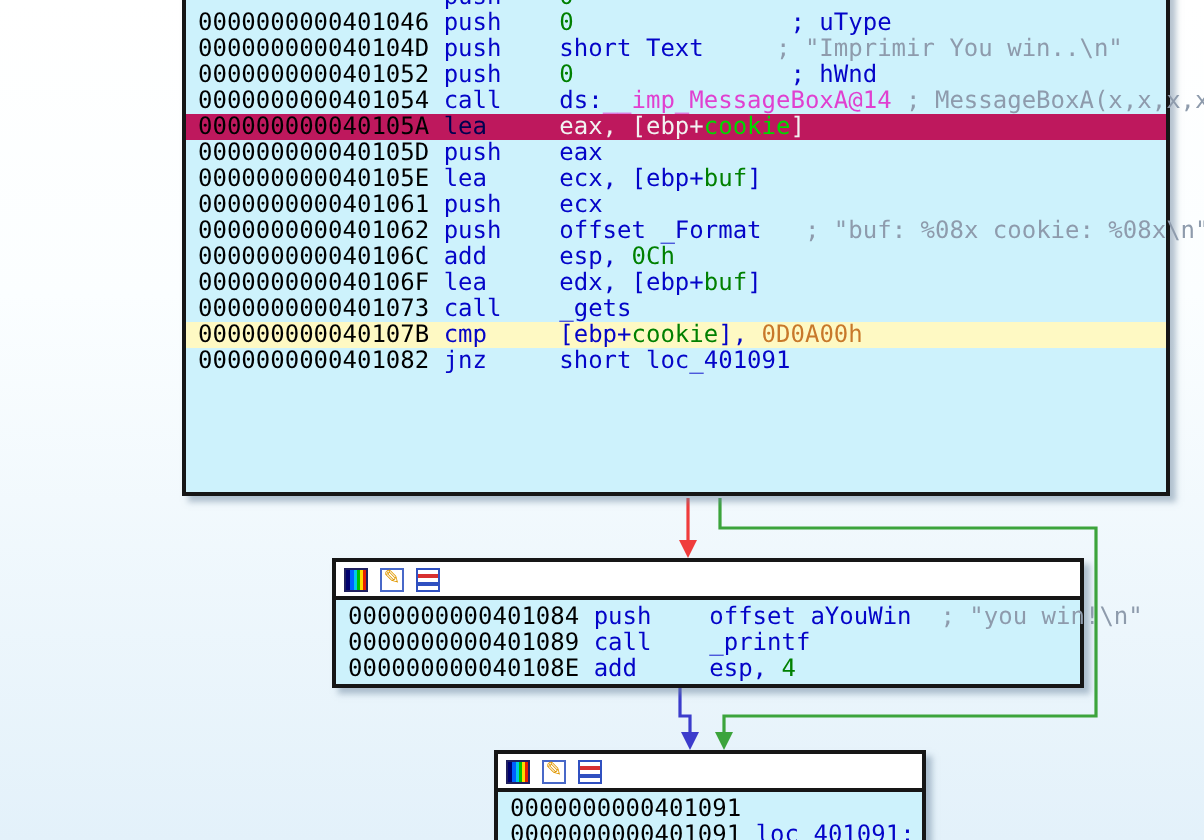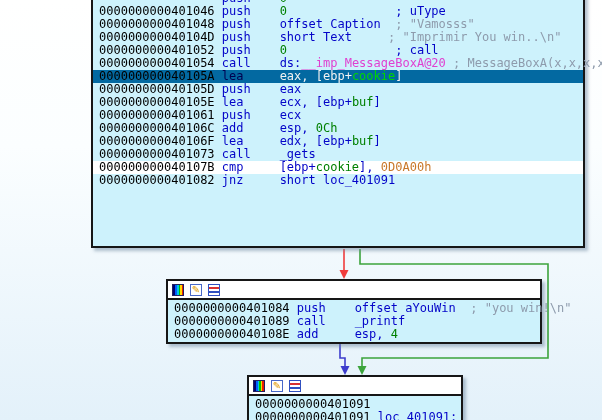--- a/index.html
+++ b/index.html
@@ -27,22 +27,22 @@
     border:1px solid #4868c8;background:#ffffff;color:#e09800;
     font-size:10px;line-height:10px;text-align:center;font-family:"DejaVu Sans",sans-serif;
   }
   .group-node-icon{
     border:1px solid #3050c0;
     background:linear-gradient(180deg,#ffffff 0 2px,#d83030 2px 4px,#ffffff 4px 6px,#3050c0 6px 8px,#ffffff 8px 10px);
   }
   .code{padding-top:2px;}
   .code-line{height:13px;line-height:13px;white-space:pre;padding-left:6px;
     font-weight:normal;font-size:12px;}
-  .hl-red{background:#0369a1;}
-  .hl-blue{background:#ffffff;}
+  .hl-red{background:#be185d;}
+  .hl-blue{background:#fef9c3;}
   .sg-a{color:#000000;}   
   .sg-t{color:#000000;}   
   .sg-m{color:#0404c8;}   
   .sg-l{color:#0404c8;}   
   .sg-n{color:#008000;}   
   .sg-v{color:#008000;}   
   .sg-i{color:#e040d0;}   
   .sg-cg{color:#8e9bac;}  
   .sg-cb{color:#0404c8;}  
   .sg-o{color:#c8782a;}   
@@ -59,28 +59,28 @@
     <polyline points="360,249 360,264 548,264 548,358 362,358 362,368" fill="none" stroke="#3ca43c" stroke-width="1.6"></polyline>
     <polygon points="362,375 357.5,366 366.5,366" fill="#3ca43c"></polygon>
     <polyline points="340,344 340,358 345,358 345,368" fill="none" stroke="#3c3ccc" stroke-width="1.6"></polyline>
     <polygon points="345,375 340.5,366 349.5,366" fill="#3c3ccc"></polygon>
   </svg>
 <div id="nodes">
     <div class="node" style="left: 91px; top: -12px; width: 494px; height: 260px;">
       <div class="code">
         <div class="code-line"><span class="sg-a">                </span><span class="sg-t"> </span><span class="sg-m">push    </span><span class="sg-n">0</span></div>
         <div class="code-line"><span class="sg-a">0000000000401046</span><span class="sg-t"> </span><span class="sg-m">push    </span><span class="sg-n">0</span><span class="sg-t">               </span><span class="sg-cb">; uType</span></div>
-        <div class="code-line"><span class="sg-a">0000000000401048</span><span class="sg-t"> </span><span class="sg-m">push    </span><span class="sg-m">offset Caption</span><span class="sg-t">  </span><span class="sg-cg">; "Vamosss"</span></div>
         <div class="code-line"><span class="sg-a">000000000040104D</span><span class="sg-t"> </span><span class="sg-m">push    </span><span class="sg-m">short Text</span><span class="sg-t">     </span><span class="sg-cg">; "Imprimir You win..\n"</span></div>
-        <div class="code-line"><span class="sg-a">0000000000401052</span><span class="sg-t"> </span><span class="sg-m">push    </span><span class="sg-n">0</span><span class="sg-t">               </span><span class="sg-cb">; call</span></div>
-        <div class="code-line"><span class="sg-a">0000000000401054</span><span class="sg-t"> </span><span class="sg-m">call    </span><span class="sg-m">ds:</span><span class="sg-i">__imp_MessageBoxA@20</span><span class="sg-cg"> ; MessageBoxA(x,x,x,x)</span></div>
+        <div class="code-line"><span class="sg-a">0000000000401052</span><span class="sg-t"> </span><span class="sg-m">push    </span><span class="sg-n">0</span><span class="sg-t">               </span><span class="sg-cb">; hWnd</span></div>
+        <div class="code-line"><span class="sg-a">0000000000401054</span><span class="sg-t"> </span><span class="sg-m">call    </span><span class="sg-m">ds:</span><span class="sg-i">__imp_MessageBoxA@14</span><span class="sg-cg"> ; MessageBoxA(x,x,x,x)</span></div>
         <div class="code-line hl-red"><span class="sg-a">000000000040105A</span><span class="sg-t"> </span><span class="sg-mr">lea     </span><span class="sg-w">eax, [ebp+</span><span class="sg-vr">cookie</span><span class="sg-w">]</span></div>
         <div class="code-line"><span class="sg-a">000000000040105D</span><span class="sg-t"> </span><span class="sg-m">push    </span><span class="sg-m">eax</span></div>
         <div class="code-line"><span class="sg-a">000000000040105E</span><span class="sg-t"> </span><span class="sg-m">lea     </span><span class="sg-m">ecx, [ebp+</span><span class="sg-v">buf</span><span class="sg-m">]</span></div>
         <div class="code-line"><span class="sg-a">0000000000401061</span><span class="sg-t"> </span><span class="sg-m">push    </span><span class="sg-m">ecx</span></div>
+        <div class="code-line"><span class="sg-a">0000000000401062</span><span class="sg-t"> </span><span class="sg-m">push    </span><span class="sg-m">offset _Format</span><span class="sg-t">   </span><span class="sg-cg">; "buf: %08x cookie: %08x\n"</span></div>
         <div class="code-line"><span class="sg-a">000000000040106C</span><span class="sg-t"> </span><span class="sg-m">add     </span><span class="sg-m">esp, </span><span class="sg-n">0Ch</span></div>
         <div class="code-line"><span class="sg-a">000000000040106F</span><span class="sg-t"> </span><span class="sg-m">lea     </span><span class="sg-m">edx, [ebp+</span><span class="sg-v">buf</span><span class="sg-m">]</span></div>
         <div class="code-line"><span class="sg-a">0000000000401073</span><span class="sg-t"> </span><span class="sg-m">call    </span><span class="sg-m">_gets</span></div>
         <div class="code-line hl-blue"><span class="sg-a">000000000040107B</span><span class="sg-t"> </span><span class="sg-m">cmp     </span><span class="sg-m">[ebp+</span><span class="sg-v">cookie</span><span class="sg-m">], </span><span class="sg-o">0D0A00h</span></div>
         <div class="code-line"><span class="sg-a">0000000000401082</span><span class="sg-t"> </span><span class="sg-m">jnz     </span><span class="sg-m">short loc_401091</span></div>
       </div>
     </div>
     <div class="node" style="left: 166px; top: 279px; width: 376px; height: 65px;">
       <div class="titlebar">
         <span class="tb-icon node-color-palette-icon"></span>

